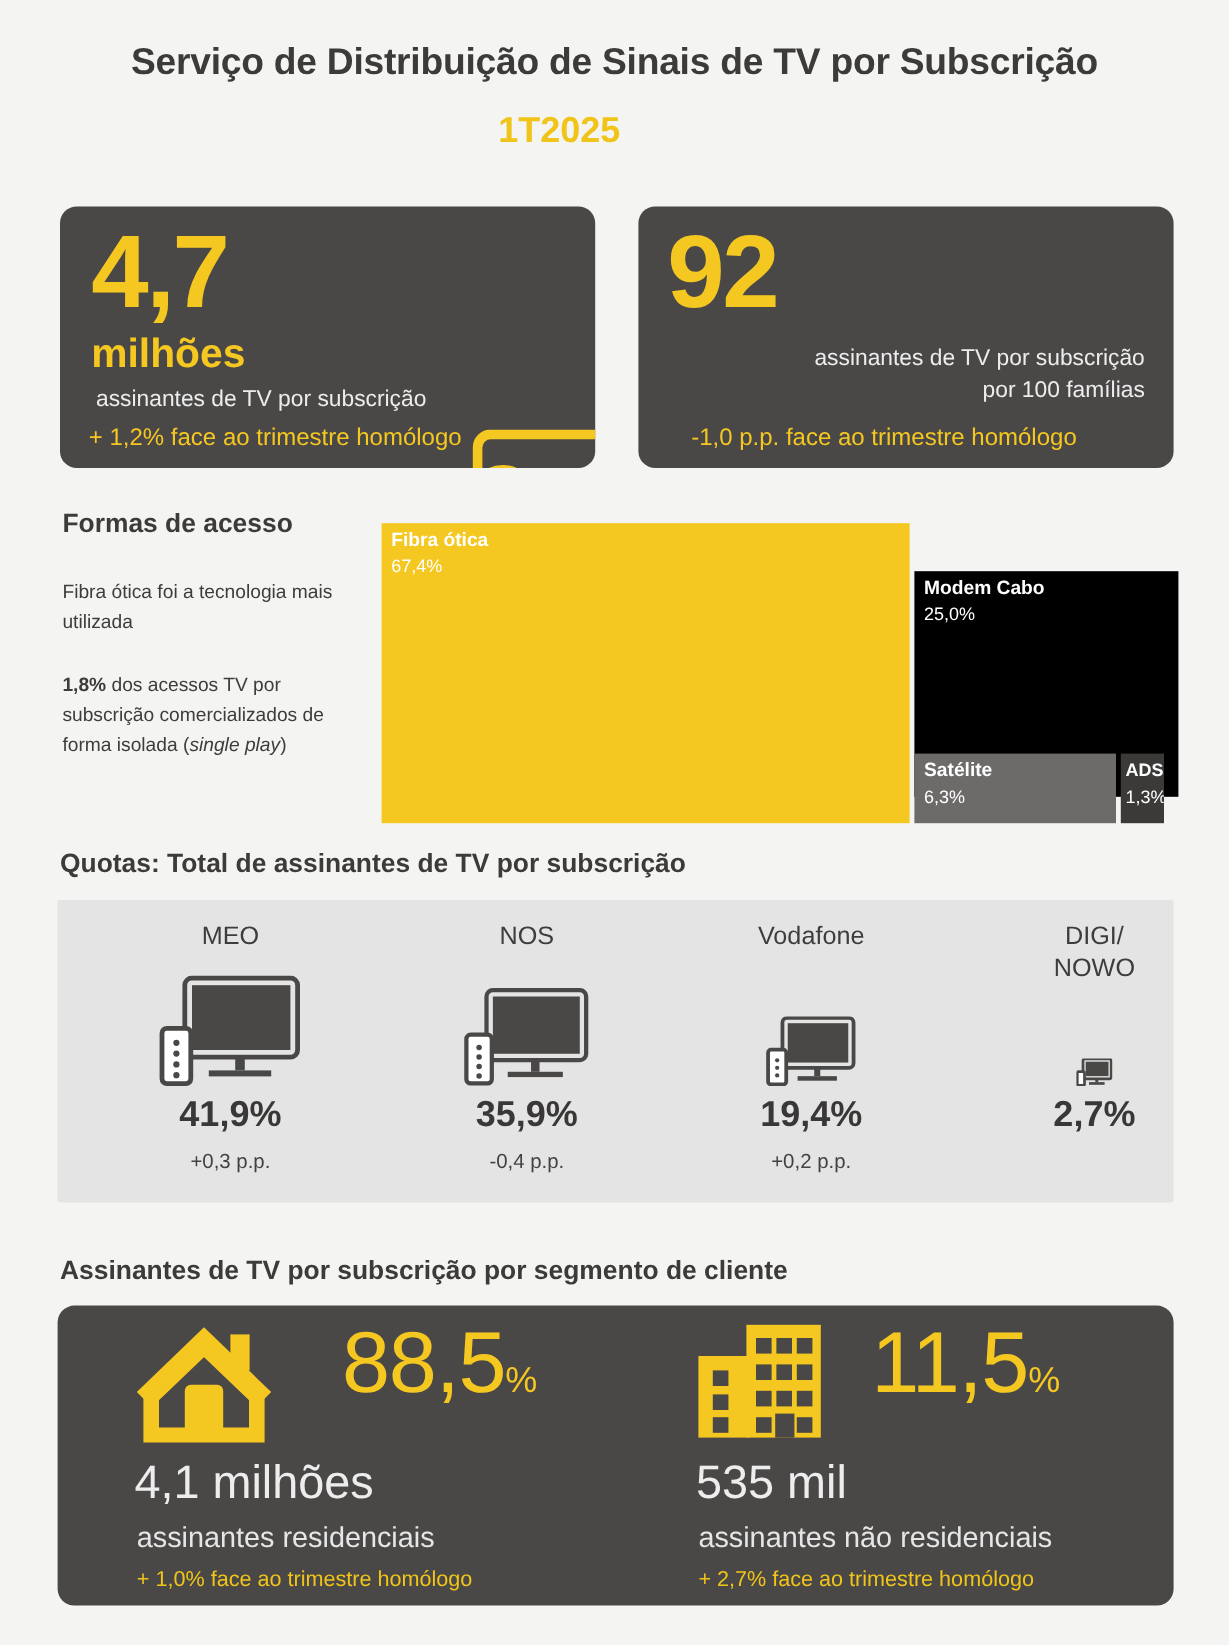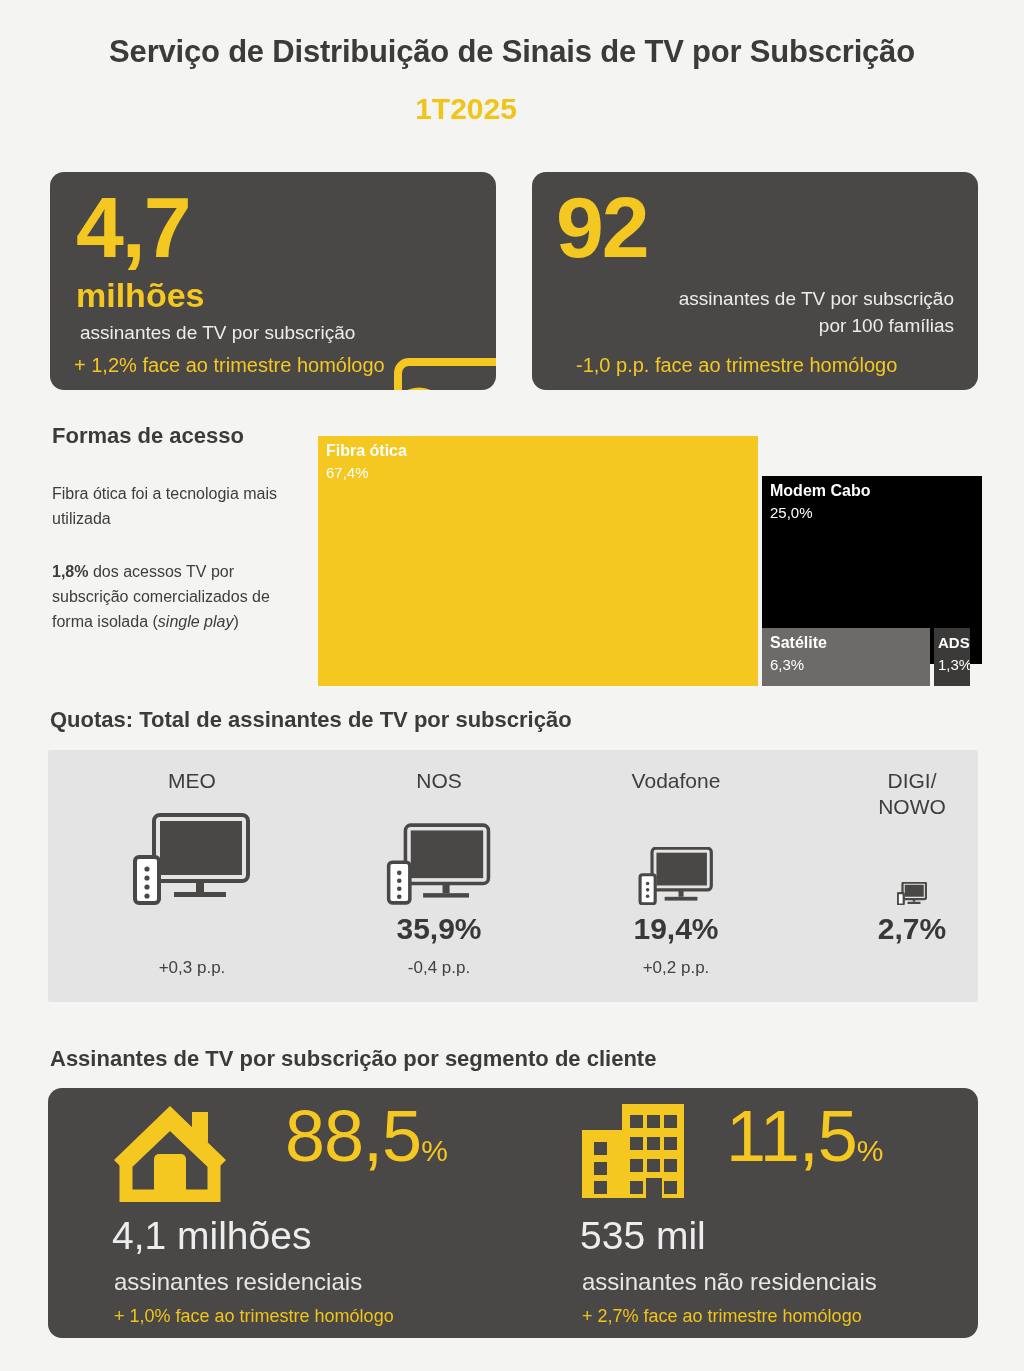--- a/index.html
+++ b/index.html
@@ -243,20 +243,21 @@
           <rect x="28" y="8" width="82" height="54" fill="#4a4847"></rect>
           <rect x="64" y="68" width="8" height="11" fill="#4a4847"></rect>
           <rect x="42" y="79" width="52" height="5" fill="#4a4847"></rect>
           <rect x="3" y="44" width="24" height="46" rx="4" fill="#fff" stroke="#4a4847" stroke-width="4"></rect>
           <circle cx="15" cy="56" r="2.6" fill="#4a4847"></circle>
             <circle cx="15" cy="65" r="2.6" fill="#4a4847"></circle>
           <circle cx="15" cy="74" r="2.6" fill="#4a4847"></circle>
             <circle cx="15" cy="83" r="2.6" fill="#4a4847"></circle>
         </svg>
       </div>
+      <div class="q-pct">41,9%</div>
       <div class="q-dd">+0,3 p.p.</div>
     </div>
 
     <div class="q-col">
       <div class="q-name">
         <span>NOS</span>
       </div>
       <div class="q-tv">
         <svg width="106" height="82" viewBox="0 0 120 92">
           <rect x="22" y="2" width="94" height="66" rx="6" fill="none" stroke="#4a4847" stroke-width="4"></rect>

